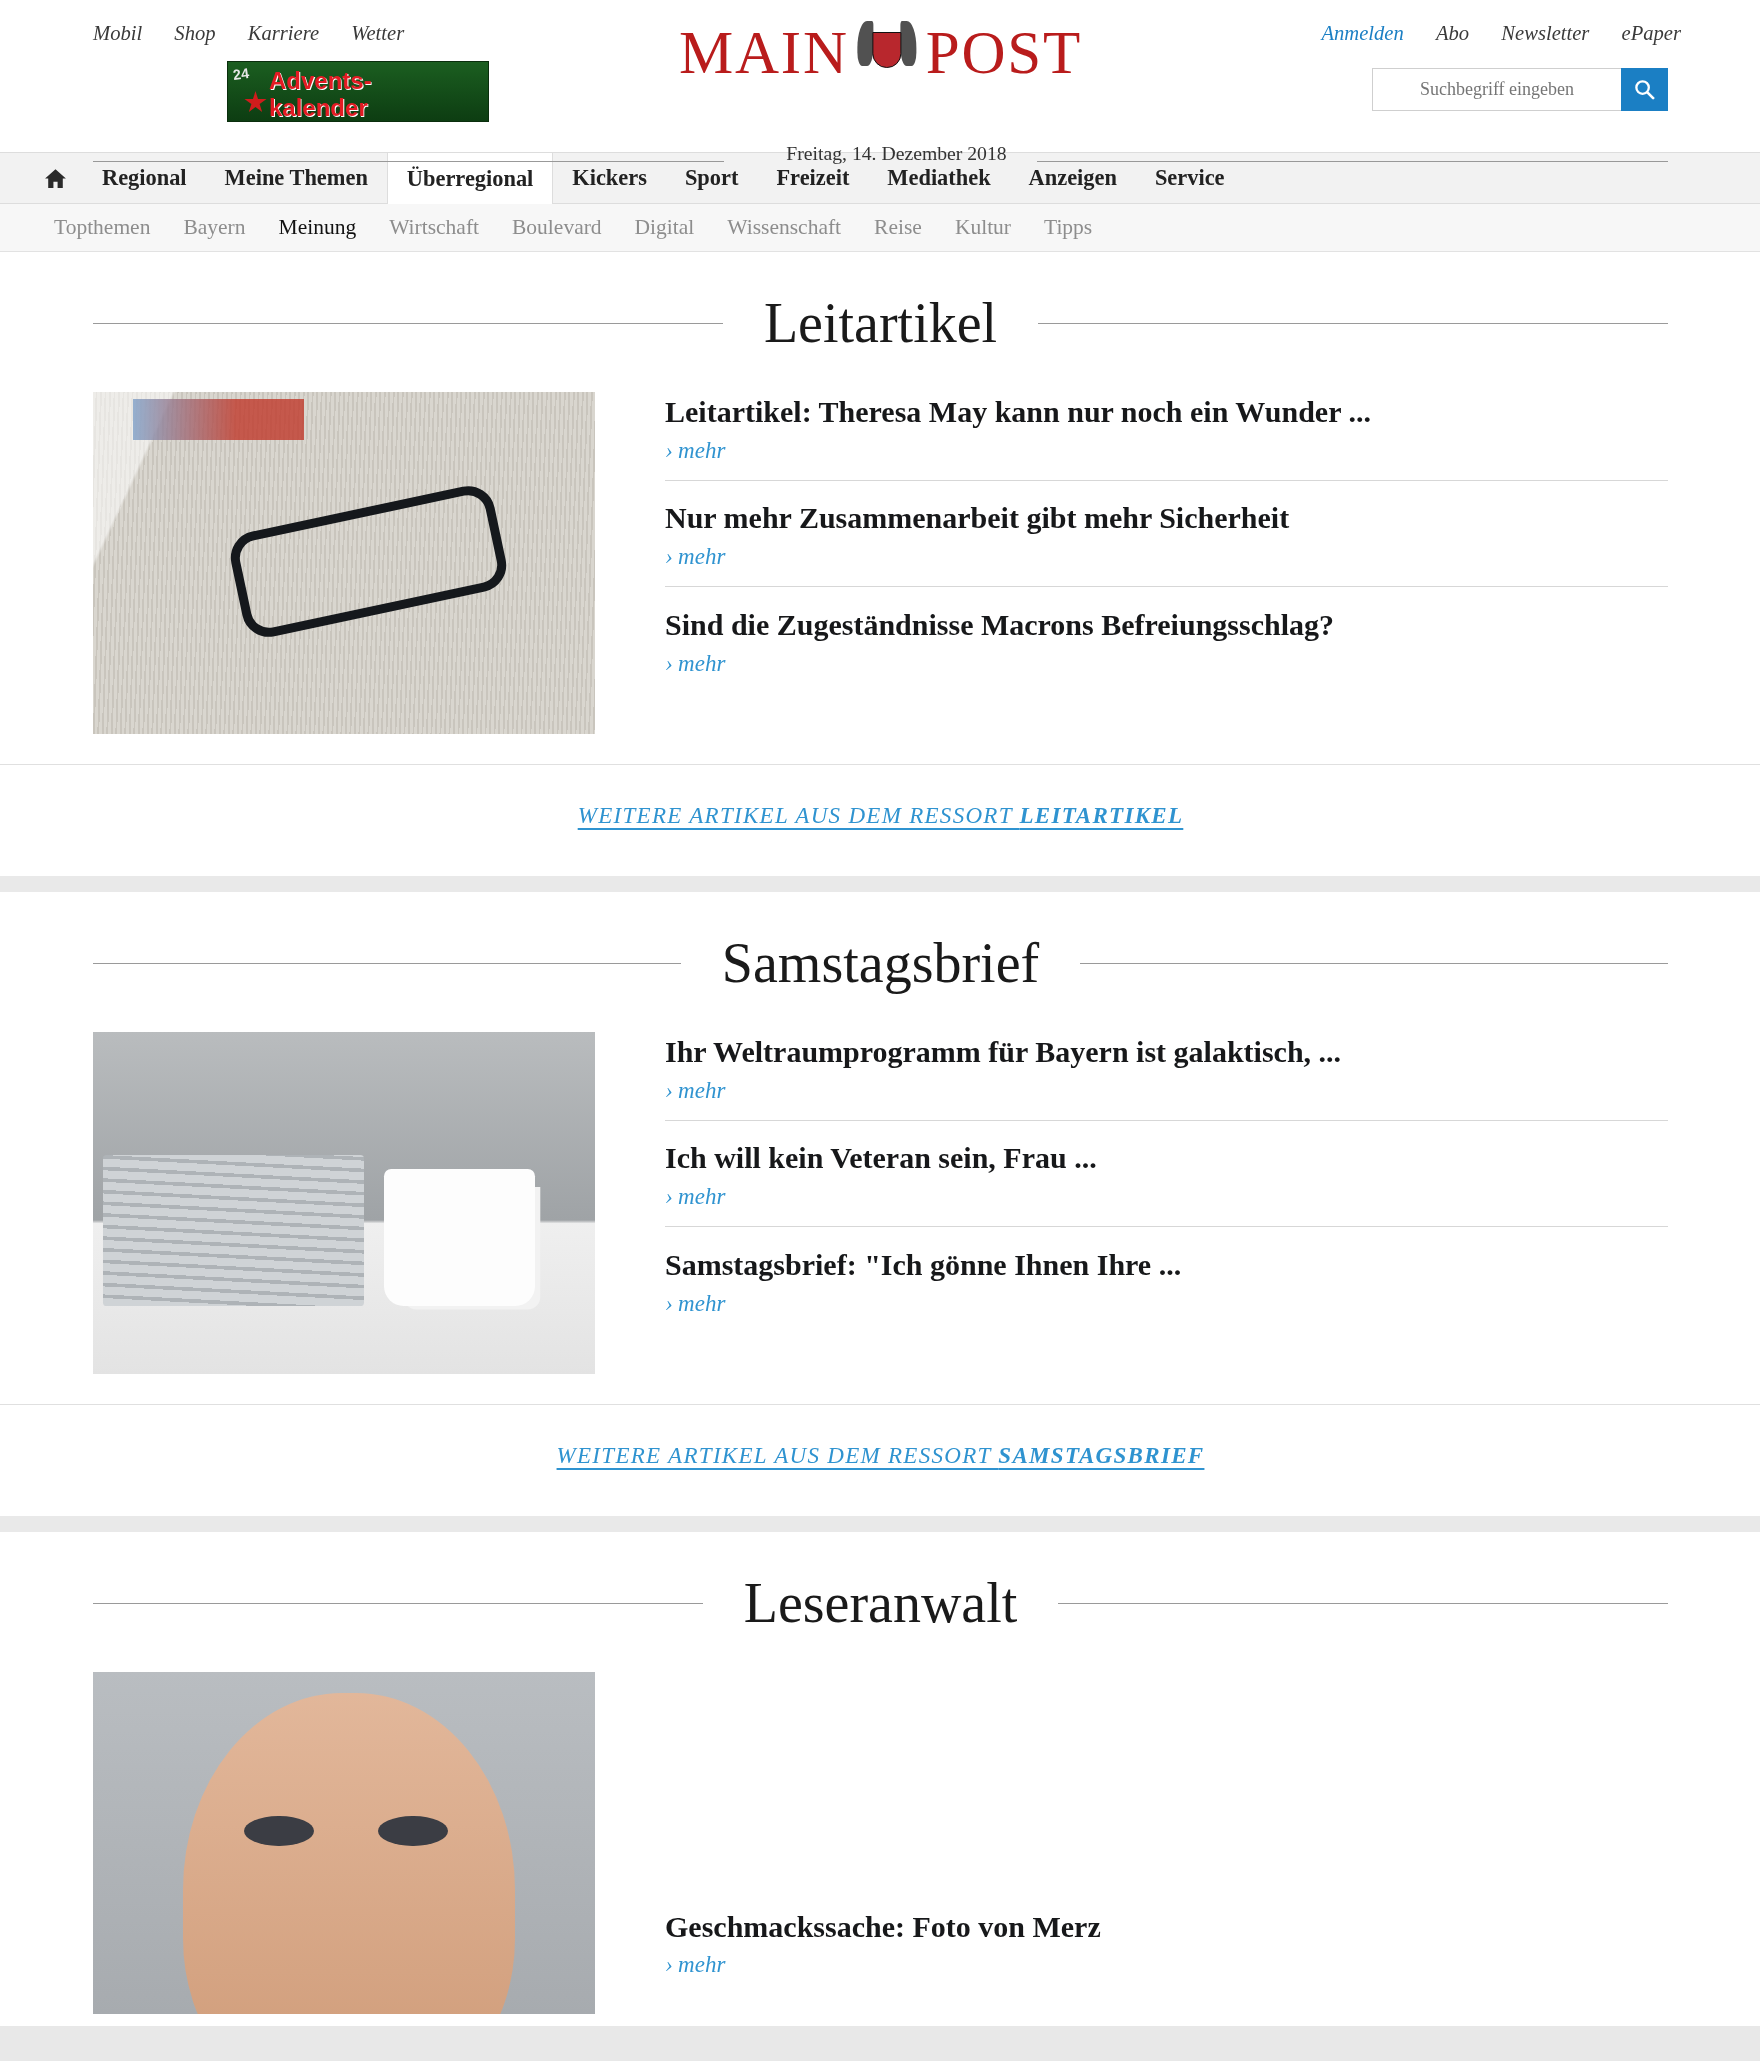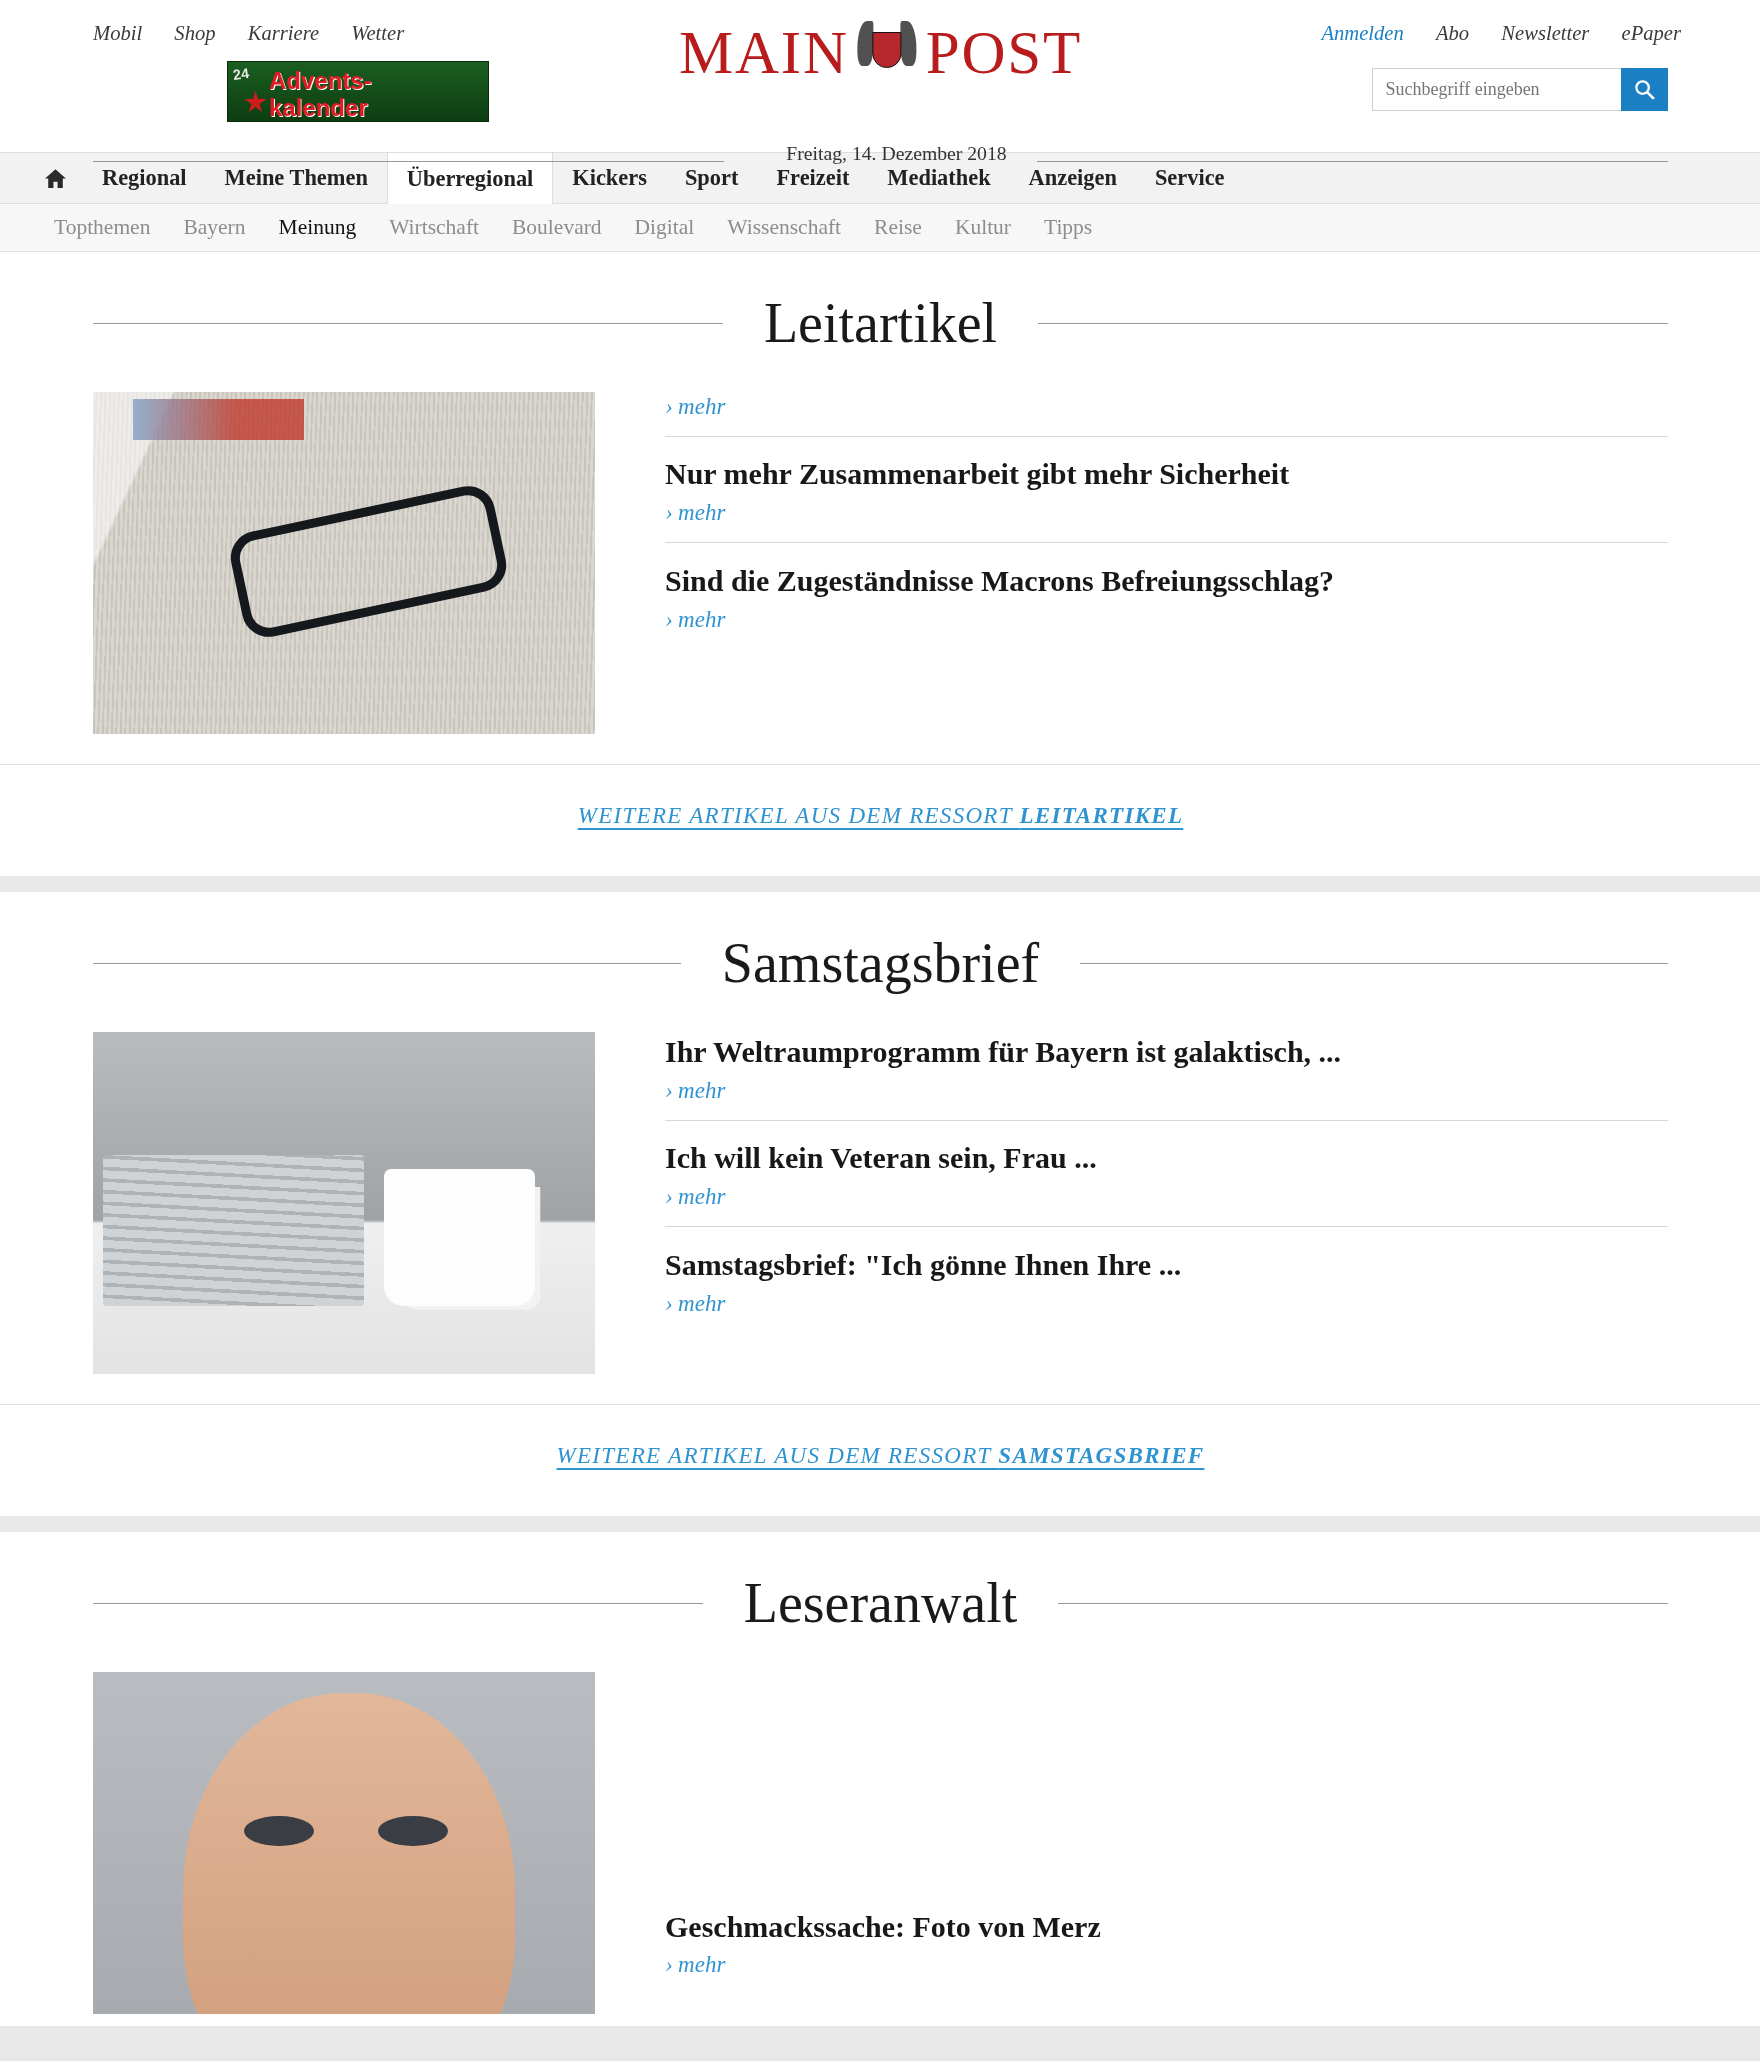--- a/index.html
+++ b/index.html
@@ -169,20 +169,21 @@
   .search-input {
     flex: 1;
     border: 0.9px solid #cfcfcf;
     border-right: none;
     padding: 0 12.5px;
     font-size: 18px;
     font-family: "Liberation Serif", serif;
     color: #555;
     outline: none;
     background: #fff;
+    text-align: center;
   }
   .search-btn {
     width: 52px;
     background: #1b7fc4;
     border: none;
     cursor: pointer;
     display: flex;
     align-items: center;
     justify-content: center;
   }
@@ -504,20 +505,21 @@
     <section class="section">
       <div class="sec-head">
         <div class="rule"></div>
         <div class="title">Leitartikel</div>
         <div class="rule"></div>
       </div>
       <div class="sec-body">
         <div class="thumb ph-news"></div>
         <div class="articles">
           <div class="article">
+            <h3 class="headline">Leitartikel: Theresa May kann nur noch ein Wunder ...</h3>
             <div class="more"><span class="chev">›</span><span>mehr</span></div>
           </div>
           <div class="article">
             <h3 class="headline">Nur mehr Zusammenarbeit gibt mehr Sicherheit</h3>
             <div class="more"><span class="chev">›</span><span>mehr</span></div>
           </div>
           <div class="article">
             <h3 class="headline">Sind die Zugeständnisse Macrons Befreiungsschlag?</h3>
             <div class="more"><span class="chev">›</span><span>mehr</span></div>
           </div>

